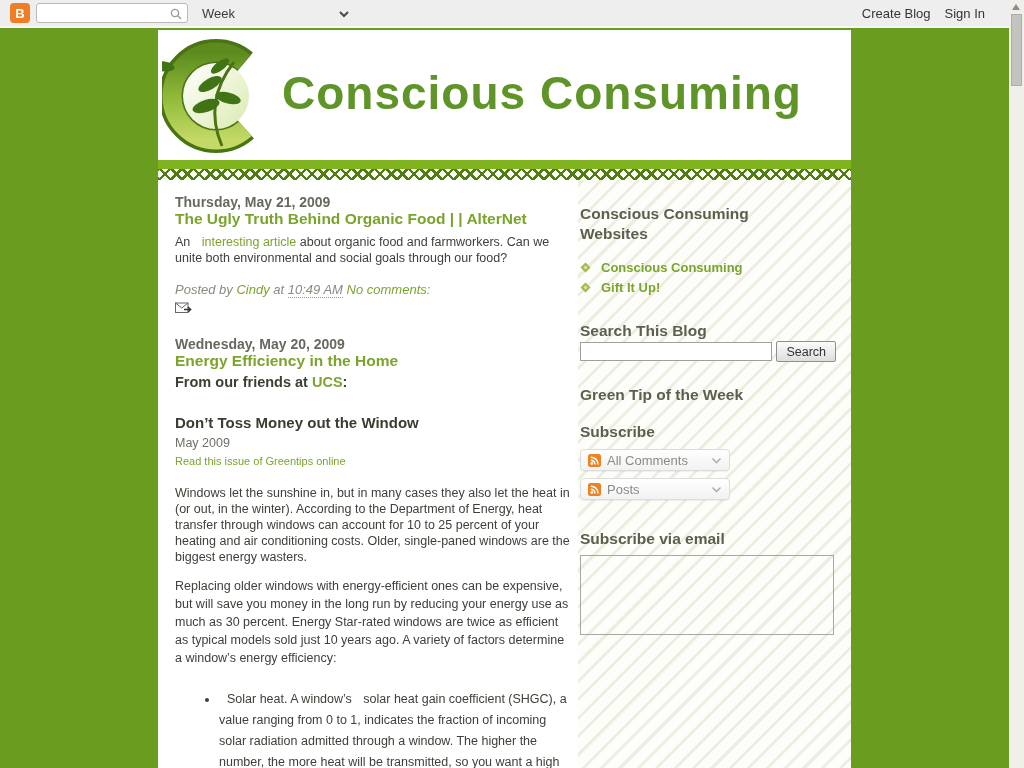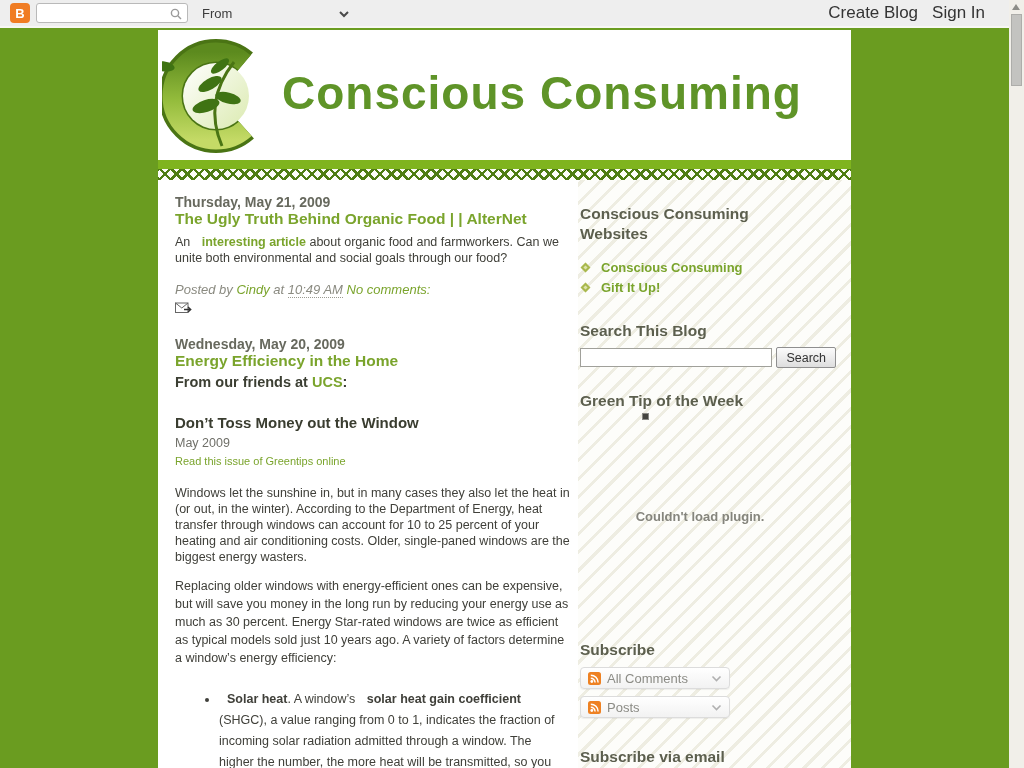--- a/index.html
+++ b/index.html
@@ -12,21 +12,21 @@
   .blogger-badge { width:20px; height:20px; border-radius:4px; background:#f07c23; color:#fff;
                    font-weight:bold; font-size:13px; display:flex; align-items:center; justify-content:center; }
   .nav-search { position:relative; margin-left:6px; }
   .nav-search input { width:152px; height:20px; border:1px solid #b9b9b9; border-radius:3px; background:#fff;
                       padding:0 22px 0 6px; font-size:12px; outline:none; }
   .nav-search .mag { position:absolute; right:5px; top:4px; }
   .more-group { margin-left:14px; width:148px; display:flex; align-items:center; justify-content:space-between;
                 cursor:pointer; }
   .more-label { font-size:13px; color:#3c3c3c; }
   .nav-spacer { flex:1; }
-  .nav-link { font-size:17px; color:#343434; margin-right:14px; cursor:pointer; }
+  .nav-link { font-size:13px; color:#343434; margin-right:14px; cursor:pointer; }
   .nav-link:last-child { margin-right:24px; }
 
   
   .scrollbar { position:absolute; right:0; top:0; width:15px; height:768px; background:#f1efe9; z-index:40; }
   .scroll-up { position:absolute; top:4px; left:3px; width:0; height:0;
                border-left:4px solid transparent; border-right:4px solid transparent; border-bottom:6px solid #8d8d88; }
   .scroll-thumb { position:absolute; top:14px; left:2px; width:11px; height:72px; background:#c3c3c0;
                   border:1px solid #adadaa; }
 
   
@@ -46,21 +46,21 @@
   .content { position:relative; height:588px; overflow:hidden;
              background-color:#fdfdfa;
              background-image:repeating-linear-gradient(135deg, rgba(226,224,206,0.55) 0 3px, rgba(255,255,255,0) 3px 13px); }
 
   
   .main-col { position:absolute; left:0; top:0; width:420px; height:100%; background:#ffffff; padding:0 10px 0 17px; }
   .date-header { margin-top:14px; font-size:14px; font-weight:bold; color:#67695e; }
   .post-title { margin-top:0; font-size:15.5px; font-weight:bold; color:#7aa42c; }
   .post-body { margin-top:6px; font-size:12.5px; line-height:16px; color:#40403a; }
   .green-link { color:#7aa42c; cursor:pointer; }
-  .bold { font-weight:bold;padding-left:8px; }
+  .bold { font-weight:normal;padding-left:8px; }
   .post-footer { margin-top:16px; font-size:13px; font-style:italic; color:#8a8a80; }
   .post-footer .author, .post-footer .comments { color:#7aa42c; cursor:pointer; }
   .post-footer .time { color:#8a8a80; border-bottom:1px dotted #9a9a90; cursor:pointer; }
   .email-icon-row { margin-top:3px; height:14px; cursor:pointer; }
   .date-header.second { margin-top:22px; }
   .subtitle { margin-top:4px; font-size:14.5px; font-weight:bold; color:#3c3f33; }
   .article-heading { margin-top:24px; font-size:15px; font-weight:bold; color:#3a3d30; }
   .article-date { margin-top:5px; font-size:12.5px; color:#6f6f68; }
   .read-link { margin-top:5px; font-size:11px; color:#7aa42c; cursor:pointer; }
   .para1 { margin-top:18px; font-size:12.5px; line-height:16px; color:#40403a; width:396px; }
@@ -71,21 +71,21 @@
   
   .sidebar { position:absolute; left:422px; top:12px; width:256px; height:100%; }
   .sb-title { font-size:15.5px; font-weight:bold; color:#5c5f4e; line-height:20px; }
   .sb-websites-title { margin-top:12px; width:200px; }
   .sb-links { list-style:none; margin-top:13px; }
   .sb-links li { display:flex; align-items:center; height:20px; cursor:pointer; }
   .diamond { width:7px; height:7px; background:#dde3ad; border:2px solid #a9b84d; transform:rotate(45deg);
              margin:0 12px 0 2px; flex:none; }
   .sb-link { font-size:13px; font-weight:bold; color:#7aa42c; }
   .sb-search-title { margin-top:24px; }
-  .search-row { margin-top:6px; display:flex; align-items:center; }
+  .search-row { display:flex; align-items:center; }
   .search-row input { width:195px; height:19px; border:1px solid #a0a09a; background:#fff; padding:0 4px;
                       font-size:12px; outline:none; }
   .search-btn { margin-left:4px; height:21px; padding:0 9px; font-size:12.5px; color:#333;
                 background:linear-gradient(#fbfbfb,#dedede); border:1px solid #8f8f8f; border-radius:2px; cursor:pointer; }
   .sb-greentip-title { margin-top:23px; }
   .plugin-area { position:relative; margin-top:2px; height:210px; }
   .plugin-glyph { position:absolute; left:62px; top:0; width:7px; height:7px; background:#44443f; border:1px solid #8a8a85; }
   .plugin-msg { position:absolute; left:0; top:96px; width:240px; text-align:center; font-size:13px; font-weight:600;
                 color:#85857d; }
   .sb-subscribe-title { margin-top:17px; }
@@ -104,21 +104,21 @@
   <div class="nav-search">
     <input type="text" value="" style="">
     <span class="mag">
       <svg width="13" height="13" viewBox="0 0 13 13">
         <circle cx="5" cy="5" r="3.6" fill="none" stroke="#9a9a9a" stroke-width="1.4"></circle>
         <line x1="7.8" y1="7.8" x2="11" y2="11" stroke="#9a9a9a" stroke-width="1.4"></line>
       </svg>
     </span>
   </div>
   <div class="more-group">
-    <span class="more-label">From</span>
+    <span class="more-label">Week</span>
     <span>
       <svg width="12" height="8" viewBox="0 0 12 8">
         <polyline points="2,2 6,6 10,2" fill="none" stroke="#4a4a4a" stroke-width="2"></polyline>
       </svg>
     </span>
   </div>
   <div class="nav-spacer"></div>
   <span class="nav-link">Create Blog</span>
   <span class="nav-link">Sign In</span>
 </div>
@@ -208,24 +208,20 @@
         </li>
       </ul>
 
       <h2 class="sb-title sb-search-title">Search This Blog</h2>
       <div class="search-row">
         <input type="text" value="" style="">
         <button class="search-btn">Search</button>
       </div>
 
       <h2 class="sb-title sb-greentip-title">Green Tip of the Week</h2>
-      <div class="plugin-area">
-        <div class="plugin-glyph"></div>
-        <div class="plugin-msg">Couldn't load plugin.</div>
-      </div>
 
       <h2 class="sb-title sb-subscribe-title">Subscribe</h2>
       <div class="feed-btn">
         <svg width="13" height="13" viewBox="0 0 13 13">
           <rect x="0" y="0" width="13" height="13" rx="2.5" fill="#ee8122"></rect>
           <circle cx="3.8" cy="9.5" r="1.4" fill="#ffffff"></circle>
           <path d="M2.8,6.2 a4.3,4.3 0 0 1 4.3,4.3" fill="none" stroke="#ffffff" stroke-width="1.5"></path>
           <path d="M2.8,3.2 a7.3,7.3 0 0 1 7.3,7.3" fill="none" stroke="#ffffff" stroke-width="1.5"></path>
         </svg>
         <span class="feed-label">All Comments</span>

